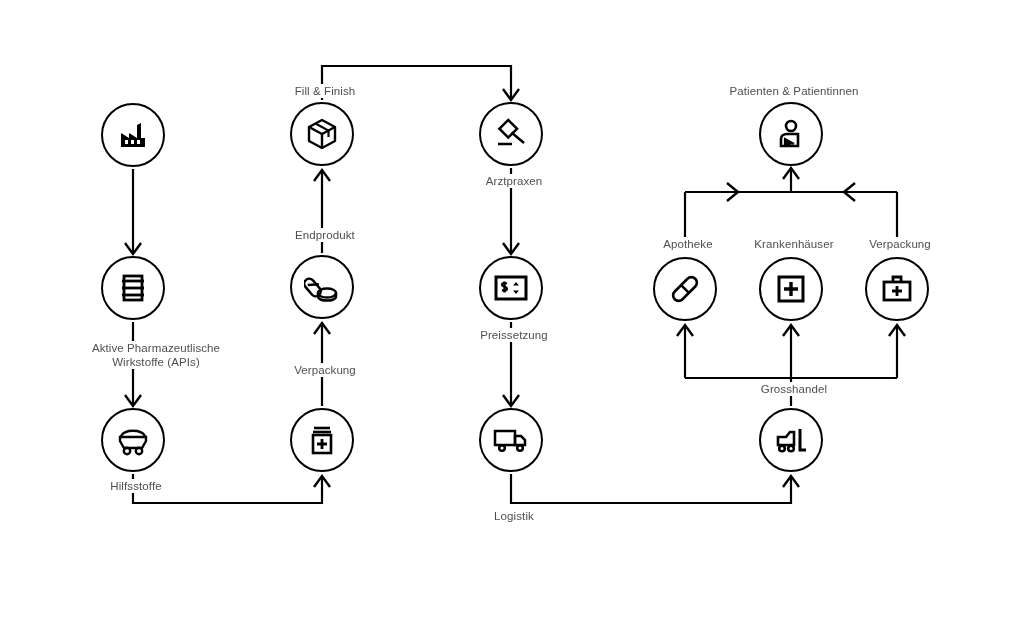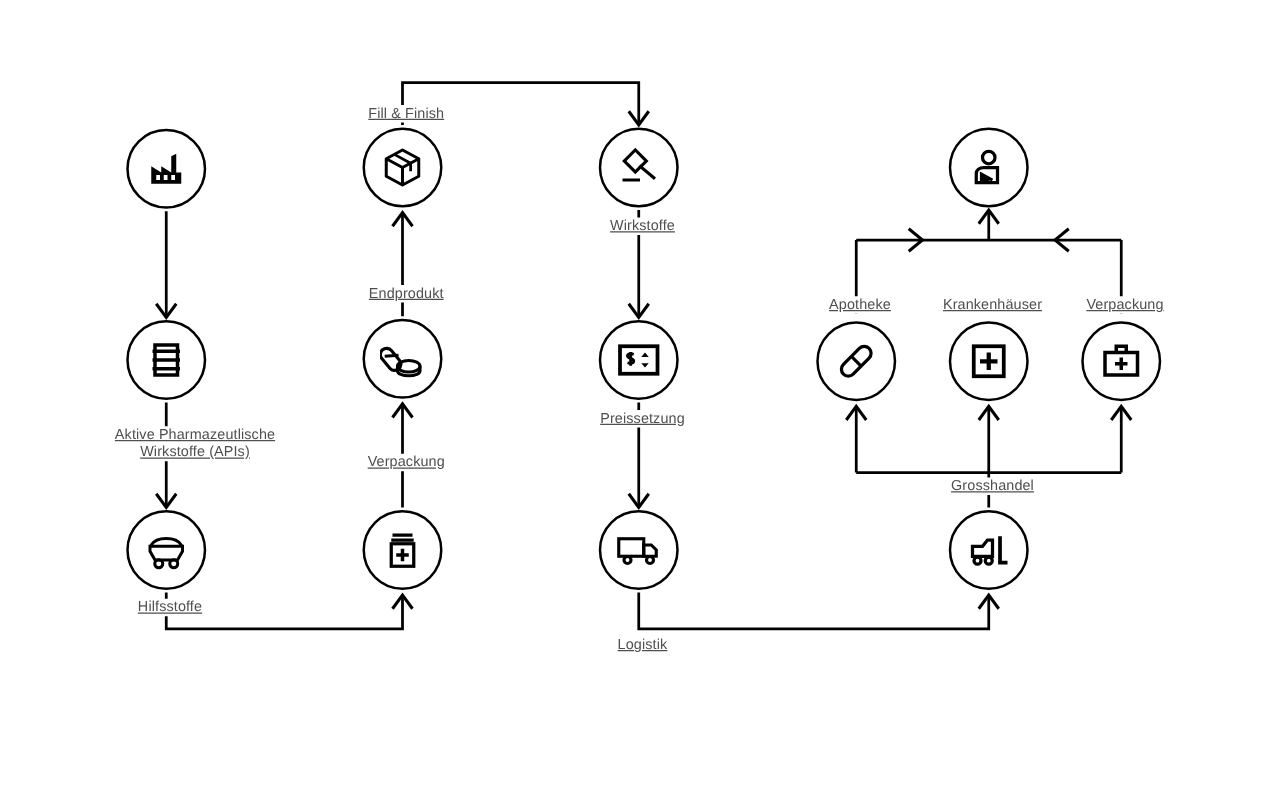--- a/index.html
+++ b/index.html
@@ -42,21 +42,20 @@
   .label {
     position: absolute;
     color: #4f4f4f;
     font-size: 11.5px;
     line-height: 14px;
     text-align: center;
     white-space: pre;
     background: #ffffff;
     padding: 0 3px;
     letter-spacing: 0.1px;
-    text-decoration: underline;
   }
 </style>
 </head>
 <body>
 
 <div id="canvas">
 
   <svg id="wires" viewBox="0 0 1024 640" xmlns="http://www.w3.org/2000/svg">
     <g fill="none" stroke="#000000" stroke-width="2.2" stroke-linecap="butt" stroke-linejoin="miter">
 
@@ -195,21 +194,21 @@
     <span>
       <svg width="36" height="34" viewBox="0 0 36 34">
         <g fill="none" stroke="#000" stroke-width="2.5" stroke-linejoin="miter" stroke-linecap="butt">
           <rect x="9" y="5.5" width="12.5" height="12.5" transform="rotate(-45 15.25 11.75)"></rect>
           <path d="M18.5,15.5 L31,26"></path>
           <path d="M5,27 L19,27"></path>
         </g>
       </svg>
     </span>
   </div>
-  <div class="label" style="left:421px; top:174px; width:180px;">Wirkstoffe</div>
+  <div class="label" style="left:421px; top:174px; width:180px;">Arztpraxen</div>
 
   <div class="node" style="left:479px; top:256px;">
     <span>
       <svg width="36" height="28" viewBox="0 0 36 28">
         <g fill="none" stroke="#000">
           <rect x="3" y="3" width="30" height="22" stroke-width="3"></rect>
           <path d="M14,9.5 C11.5,8.6 9,9 9,10.8 C9,12.8 14,12.6 14,14.8 C14,16.7 11.5,17 9,16.2" stroke-width="2.3" fill="none"></path>
           <path d="M11.5,7.5 L11.5,18.5" stroke-width="2.3"></path>
           <path d="M23,8 L26,11.5 L20,11.5 Z" fill="#000" stroke="none"></path>
           <path d="M23,20 L26,16.5 L20,16.5 Z" fill="#000" stroke="none"></path>
@@ -288,14 +287,15 @@
     <span>
       <svg width="34" height="34" viewBox="0 0 34 34">
         <g fill="none" stroke="#000" stroke-width="2.6" stroke-linejoin="miter">
           <circle cx="17" cy="9" r="5"></circle>
           <path d="M7,29 L7,22 C7,19 9.5,17 13,17 L24,17 L24,29 Z"></path>
           <path d="M11,29 L11,22 L20,27" fill="#000" stroke="#000" stroke-width="2.2"></path>
         </g>
       </svg>
     </span>
   </div>
+  <div class="label" style="left:681px; top:84px; width:220px;">Patienten &amp; Patientinnen</div>
 
 </div>
 
 </body></html>

